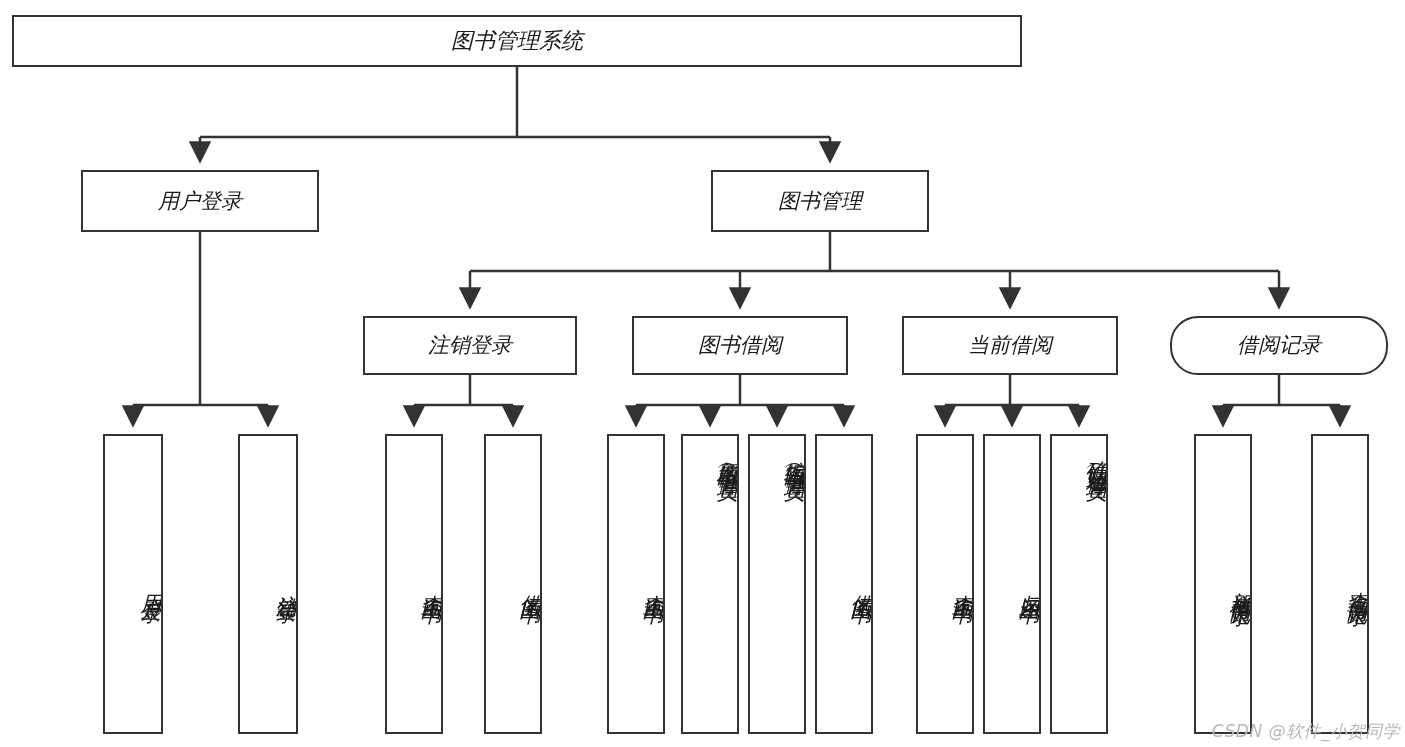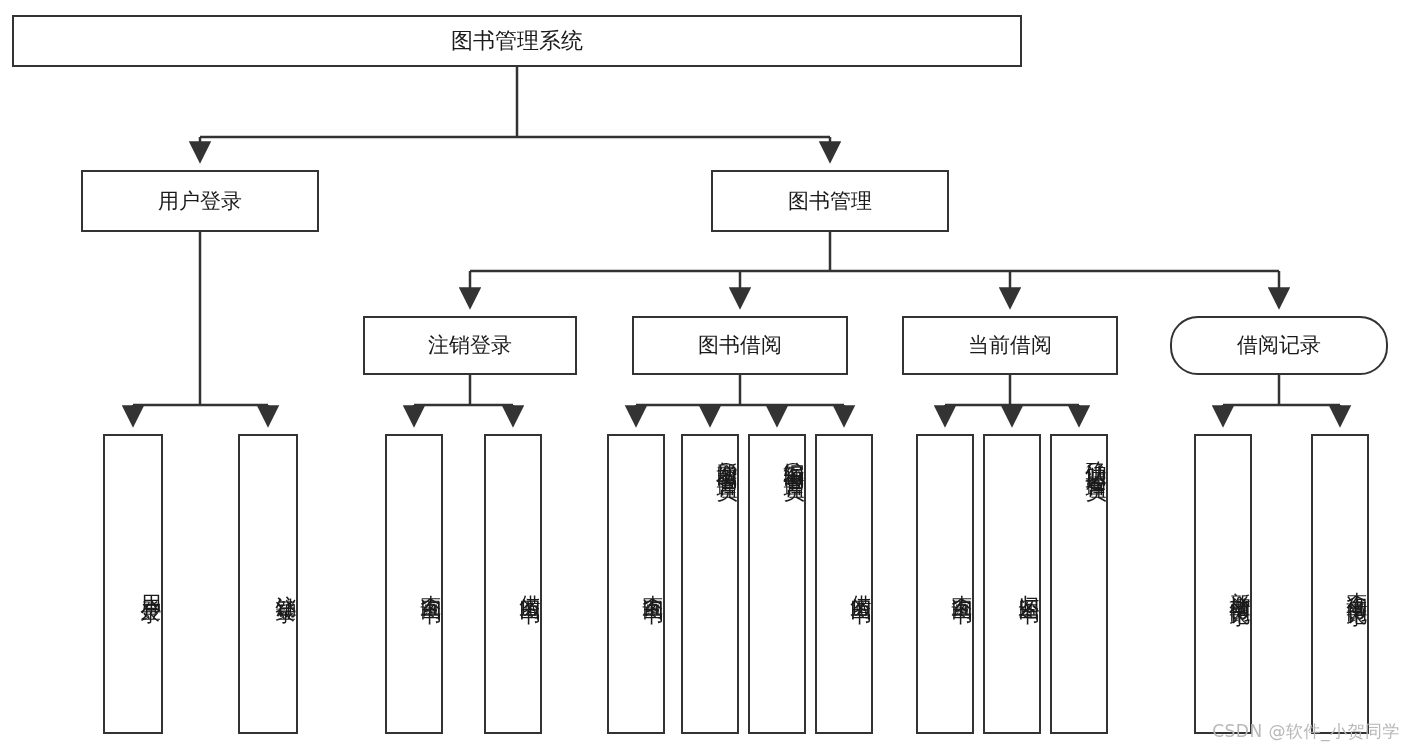--- a/index.html
+++ b/index.html
@@ -11,20 +11,21 @@
     width: 1405px;
     height: 747px;
     font-family: "DejaVu Sans", "Liberation Sans", sans-serif;
     overflow: hidden;
   }
   #canvas {
     position: relative;
     width: 1405px;
     height: 747px;
     background: #ffffff;
+    font-style: italic;
   }
   svg.wires {
     position: absolute;
     left: 0;
     top: 0;
     width: 1405px;
     height: 747px;
     pointer-events: none;
   }
   .node {
@@ -136,21 +137,21 @@
     </g>
   </svg>
 
   <div class="node root horiz" style="left: 12px; top: 15px; width: 1010px; height: 52px;">
     <span class="label">图书管理系统</span>
   </div>
 
   <div class="node horiz" style="left: 81px; top: 170px; width: 238px; height: 62px;">
     <span class="label">用户登录</span>
   </div>
-  <div class="node horiz" style="left: 711px; top: 170px; width: 238px; height: 62px;">
+  <div class="node horiz" style="left: 711px; top: 170px; width: 218px; height: 62px;">
     <span class="label">图书管理</span>
   </div>
 
   <div class="node horiz" style="left: 363px; top: 316px; width: 214px; height: 59px;">
     <span class="label">注销登录</span>
   </div>
   <div class="node horiz" style="left: 632px; top: 316px; width: 216px; height: 59px;">
     <span class="label">图书借阅</span>
   </div>
   <div class="node horiz" style="left: 902px; top: 316px; width: 216px; height: 59px;">

